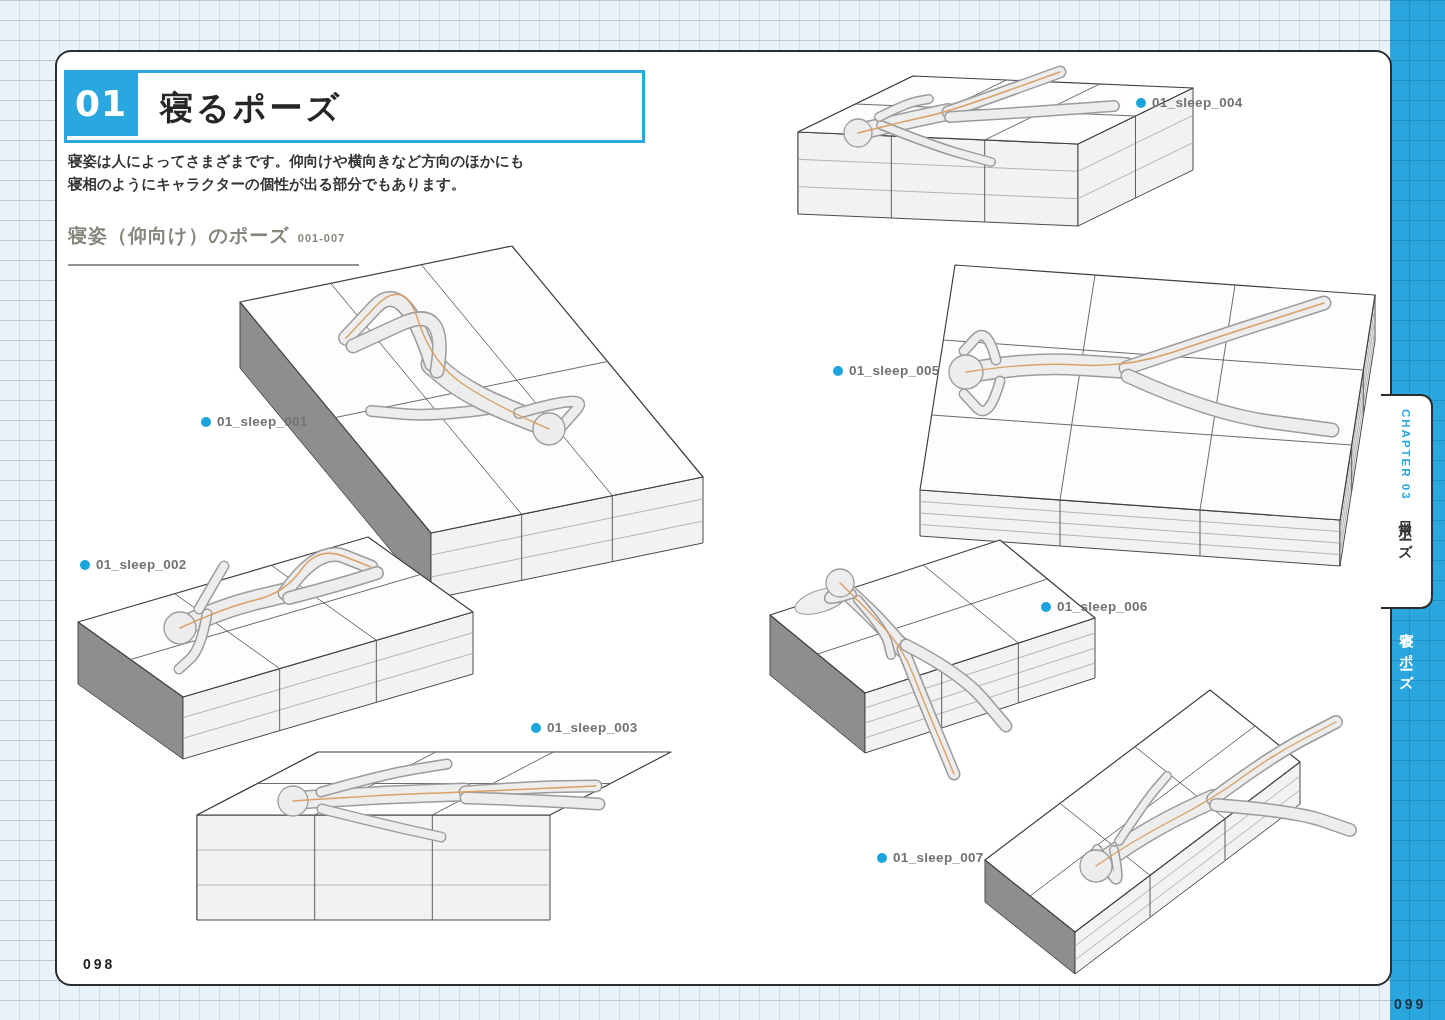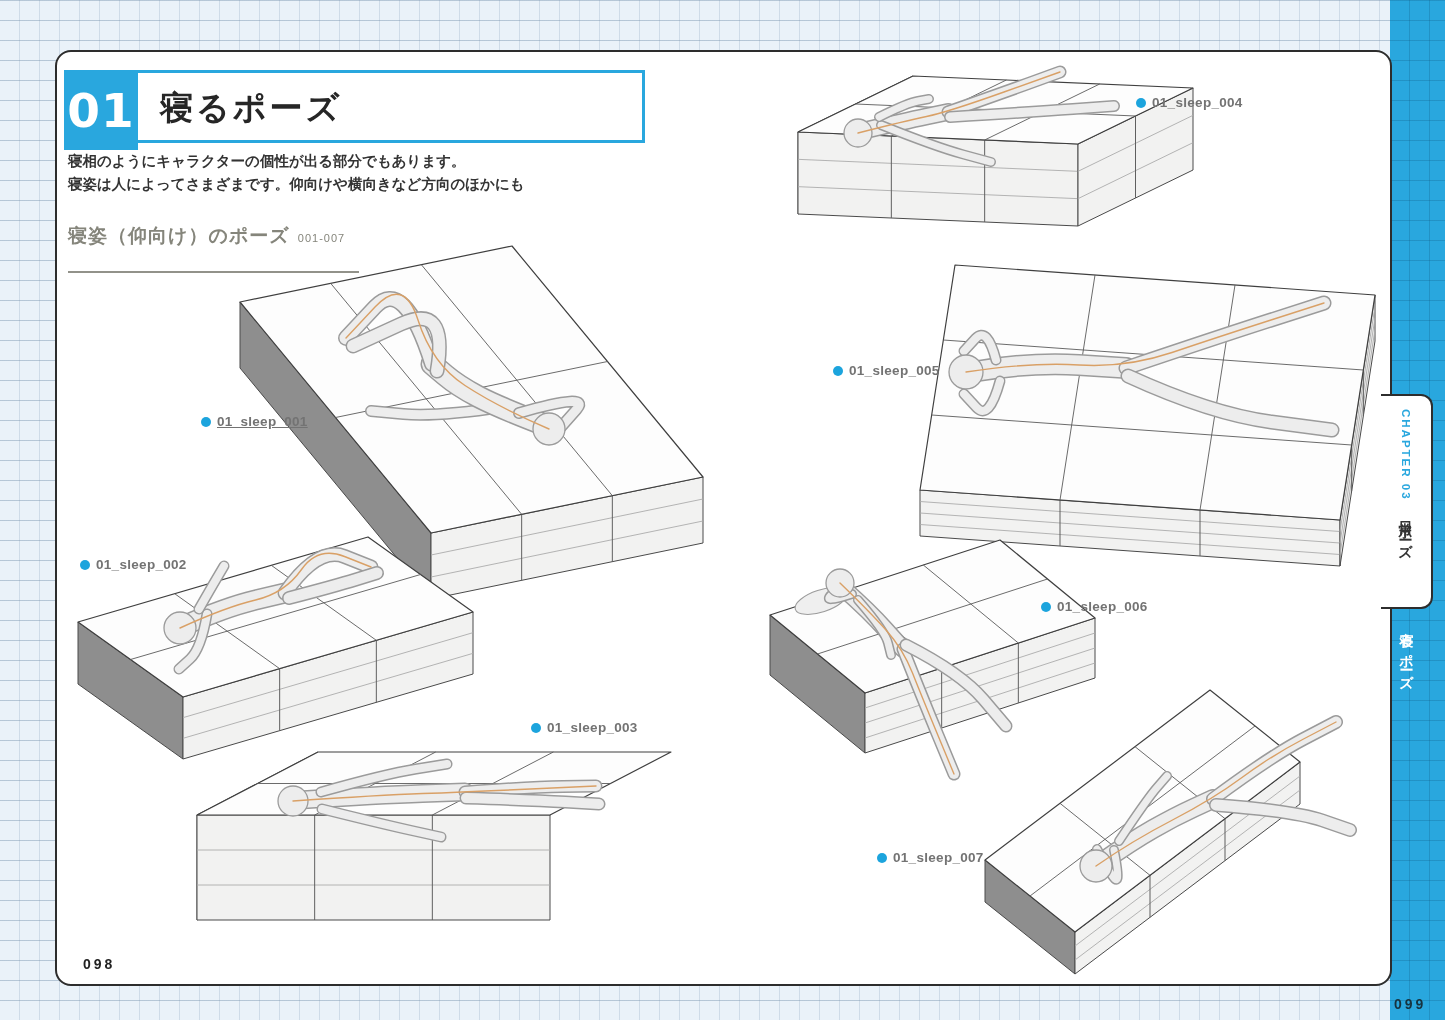--- a/index.html
+++ b/index.html
@@ -23,34 +23,34 @@
     position:absolute; left:55px; top:50px; width:1337px; height:936px; z-index:1;
     background:#ffffff; border:2px solid #2d2d2d; border-radius:16px;
   }
   #scene { position:absolute; left:0; top:0; z-index:2; pointer-events:none; }
 
   .hdr-box {
     position:absolute; left:64px; top:70px; width:581px; height:73px; z-index:3;
     border:3px solid #29a7de; background:#fff; display:flex; align-items:center;
   }
   .hdr-num {
-    position:absolute; left:64px; top:70px; width:74px; height:80px; z-index:4;
+    position:absolute; left:64px; top:70px; width:74px; height:66px; z-index:4;
     background:#29a7de; color:#fff; display:flex; align-items:center; justify-content:center;
-    font-size:47px; font-weight:bold; font-family:"DejaVu Sans",sans-serif; letter-spacing:1px;
+    font-size:36px; font-weight:bold; font-family:"DejaVu Sans",sans-serif; letter-spacing:1px;
   }
   .hdr-title {
     position:absolute; left:160px; top:86px; z-index:4;
     font-size:33px; font-weight:bold; color:#262626; letter-spacing:3px;
   }
   .intro { position:absolute; left:68px; top:150px; z-index:3;
     font-size:14.5px; font-weight:bold; color:#333; line-height:22.5px; }
   .section { position:absolute; left:68px; top:223px; z-index:3;
-    border-bottom:2px solid #92928a; padding:0 14px 22px 0; display:inline-flex; align-items:baseline; gap:8px; }
+    border-bottom:2px solid #92928a; padding:0 14px 15px 0; display:inline-flex; align-items:baseline; gap:8px; }
   .section .t { font-size:19px; font-weight:bold; color:#85857b; letter-spacing:1px; }
-  .section .r { font-size:11px; font-weight:normal; color:#85857b; letter-spacing:1px; }
+  .section .r { font-size:11px; font-weight:bold; color:#85857b; letter-spacing:1px; }
 
   .fig-label { position:absolute; z-index:5; display:flex; align-items:center; gap:6px;
     font-size:13.5px; font-weight:bold; color:#737373; letter-spacing:.3px; white-space:nowrap; }
   .fig-label .dot { width:10px; height:10px; border-radius:50%; background:#1ca4dd; flex:0 0 auto; }
 
   .tab {
     position:absolute; left:1381px; top:394px; width:52px; height:215px; z-index:6;
     background:#fff; border:2px solid #2d2d2d; border-left:none;
     border-radius:0 12px 12px 0;
     display:flex; flex-direction:column; align-items:center; padding-top:13px; gap:9px;
@@ -267,31 +267,31 @@
       <circle cx="1096" cy="866" r="16" fill="#ededed" stroke="#9b9b9b" stroke-width="1.3"></circle>
       <path d="M1096,866 Q1132,841 1172.5,820 Q1213,799 1242,777.5 Q1271,756 1303.5,739 L1336,722" fill="none" stroke="#d9a066" stroke-width="1.4" stroke-linecap="round"></path>
     </g>
   </svg>
 
 <div class="hdr-box"></div>
 <div class="hdr-num">01</div>
 <div class="hdr-title">寝るポーズ</div>
 
 <div class="intro">
+  <div>寝姿は人によってさまざまです。仰向けや横向きなど方向のほかにも</div>
   <div>寝相のようにキャラクターの個性が出る部分でもあります。</div>
-  <div>寝姿は人によってさまざまです。仰向けや横向きなど方向のほかにも</div>
 </div>
 
 <div class="section">
   <span class="t">寝姿（仰向け）のポーズ</span>
   <span class="r">001-007</span>
 </div>
 
 <div id="labels">
-    <div class="fig-label" style="left: 201px; top: 414px; text-decoration: underline;">
+    <div class="fig-label" style="left: 201px; top: 414px;">
       <span class="dot"></span>
       <span>01_sleep_001</span>
     </div>
     <div class="fig-label" style="left: 80px; top: 557px;">
       <span class="dot"></span>
       <span>01_sleep_002</span>
     </div>
     <div class="fig-label" style="left: 531px; top: 720px;">
       <span class="dot"></span>
       <span>01_sleep_003</span>

